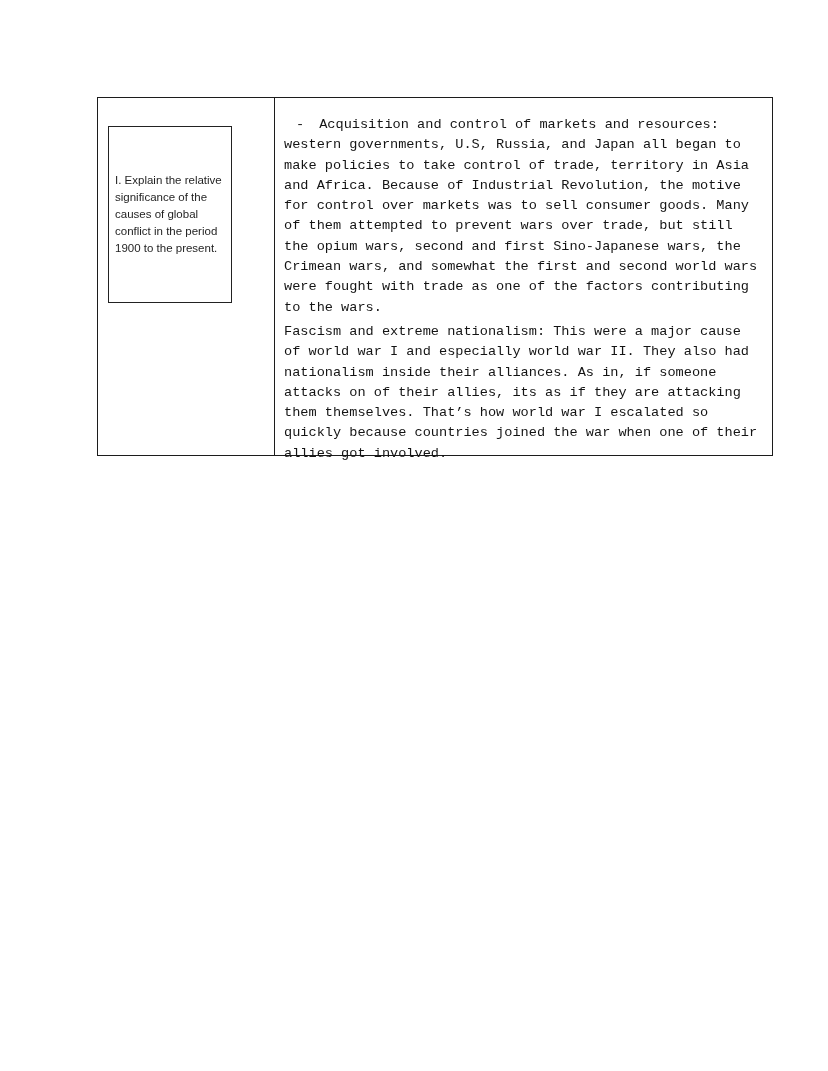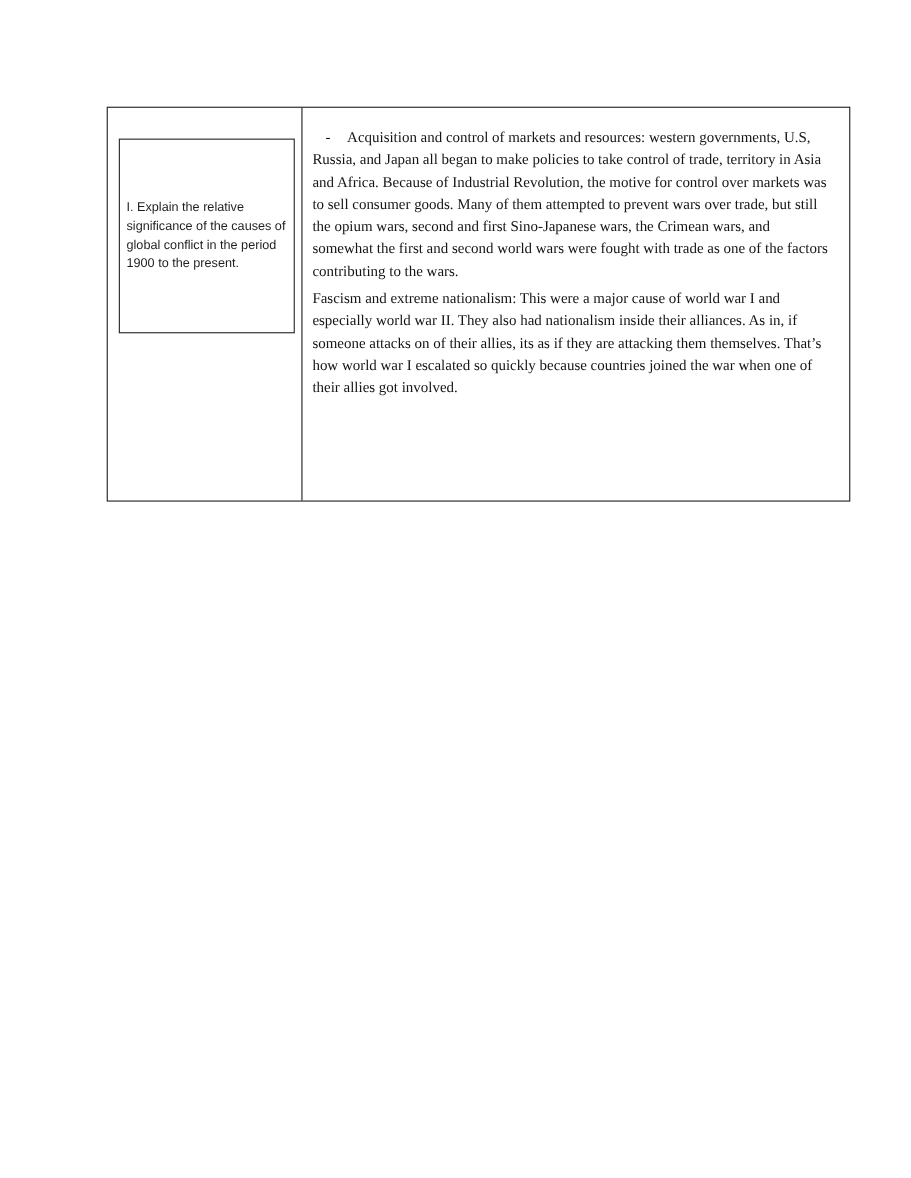--- a/index.html
+++ b/index.html
@@ -28,21 +28,21 @@
   .cell-left {
     width: 177px;
     min-width: 177px;
     border-right: 1.2px solid #1c1c1c;
     position: relative;
   }
   .prompt-box {
     position: absolute;
     left: 10px;
     top: 28px;
-    width: 160px;
+    width: 124px;
     height: 177px;
     border: 1.1px solid #222222;
     display: flex;
     align-items: center;
   }
   .prompt-text {
     font-family: "Liberation Sans", sans-serif;
     font-size: 11.5px;
     line-height: 17px;
     color: #1f1f1f;
@@ -53,20 +53,21 @@
     padding: 17px 14px 10px 9px;
   }
   .answer {
     font-family: "Liberation Serif", serif;
     font-size: 13.6px;
     line-height: 20.3px;
     color: #141414;
   }
   .answer p {
     margin: 0;
+    font-family: Liberation Mono, monospace;
   }
   .answer p.para-first {
     text-indent: 12px;
   }
   .answer .bullet {
     margin-right: 15px;
   }
   .answer p.para-second {
     margin-top: 4px;
   }

